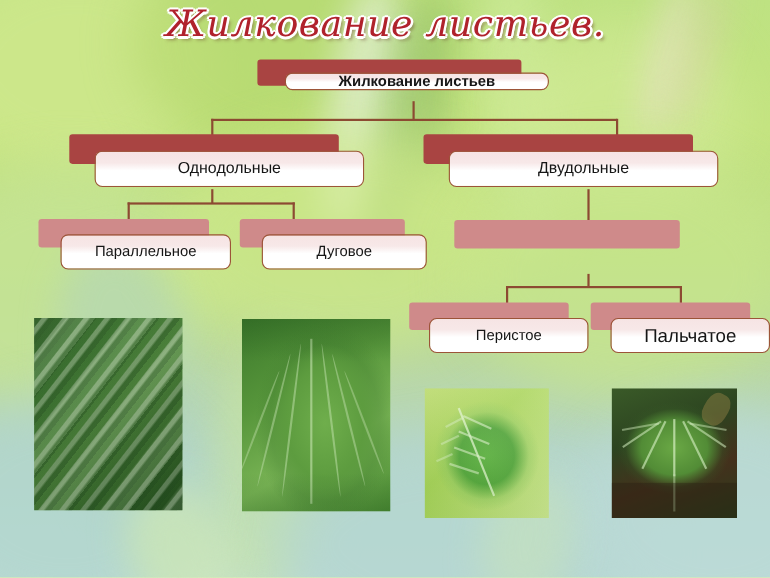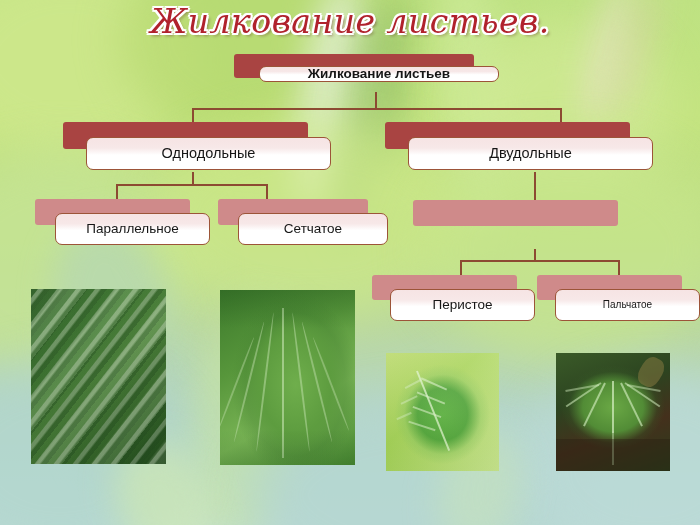--- a/index.html
+++ b/index.html
@@ -138,38 +138,38 @@
   <div class="node light" style="left:35px;top:199px;width:175px;height:48px;">
     <div class="shadow" style="width:155px;height:26px;"></div>
     <div class="box" style="left:20px;top:14px;width:155px;height:32px;font-size:13.5px;">
       <span>Параллельное</span>
     </div>
   </div>
 
   <div class="node light" style="left:218px;top:199px;width:170px;height:48px;">
     <div class="shadow" style="width:150px;height:26px;"></div>
     <div class="box" style="left:20px;top:14px;width:150px;height:32px;font-size:13.5px;">
-      <span>Сетчатое</span>
+      <span>Дуговое</span>
     </div>
   </div>
 
   <div class="node light" style="left:413px;top:200px;width:228px;height:49px;">
     <div class="shadow" style="width:205px;height:26px;"></div>
   </div>
 
   <div class="node light" style="left:372px;top:275px;width:163px;height:48px;">
     <div class="shadow" style="width:145px;height:25px;"></div>
     <div class="box" style="left:18px;top:14px;width:145px;height:32px;font-size:13.5px;">
       <span>Перистое</span>
     </div>
   </div>
 
   <div class="node light" style="left:537px;top:275px;width:163px;height:48px;">
     <div class="shadow" style="width:145px;height:25px;"></div>
-    <div class="box" style="left:18px;top:14px;width:145px;height:32px;font-size:10px;">
+    <div class="box" style="left:18px;top:14px;width:145px;height:32px;font-size:17px;">
       <span>Пальчатое</span>
     </div>
   </div>
 
   <div class="photo" style="left:31px;top:289px;width:135px;height:175px;">
     <div class="inner" style="background:linear-gradient(135deg,#2d5a28 0%,#3f7a33 25%,#5f9a48 50%,#467b34 75%,#27501f 100%);"></div>
     <div class="inner" style="background:
         repeating-linear-gradient(128deg,
           rgba(255,255,255,0) 0px, rgba(255,255,255,0) 5px,
           rgba(225,238,215,.55) 6px, rgba(225,238,215,.55) 9px,

